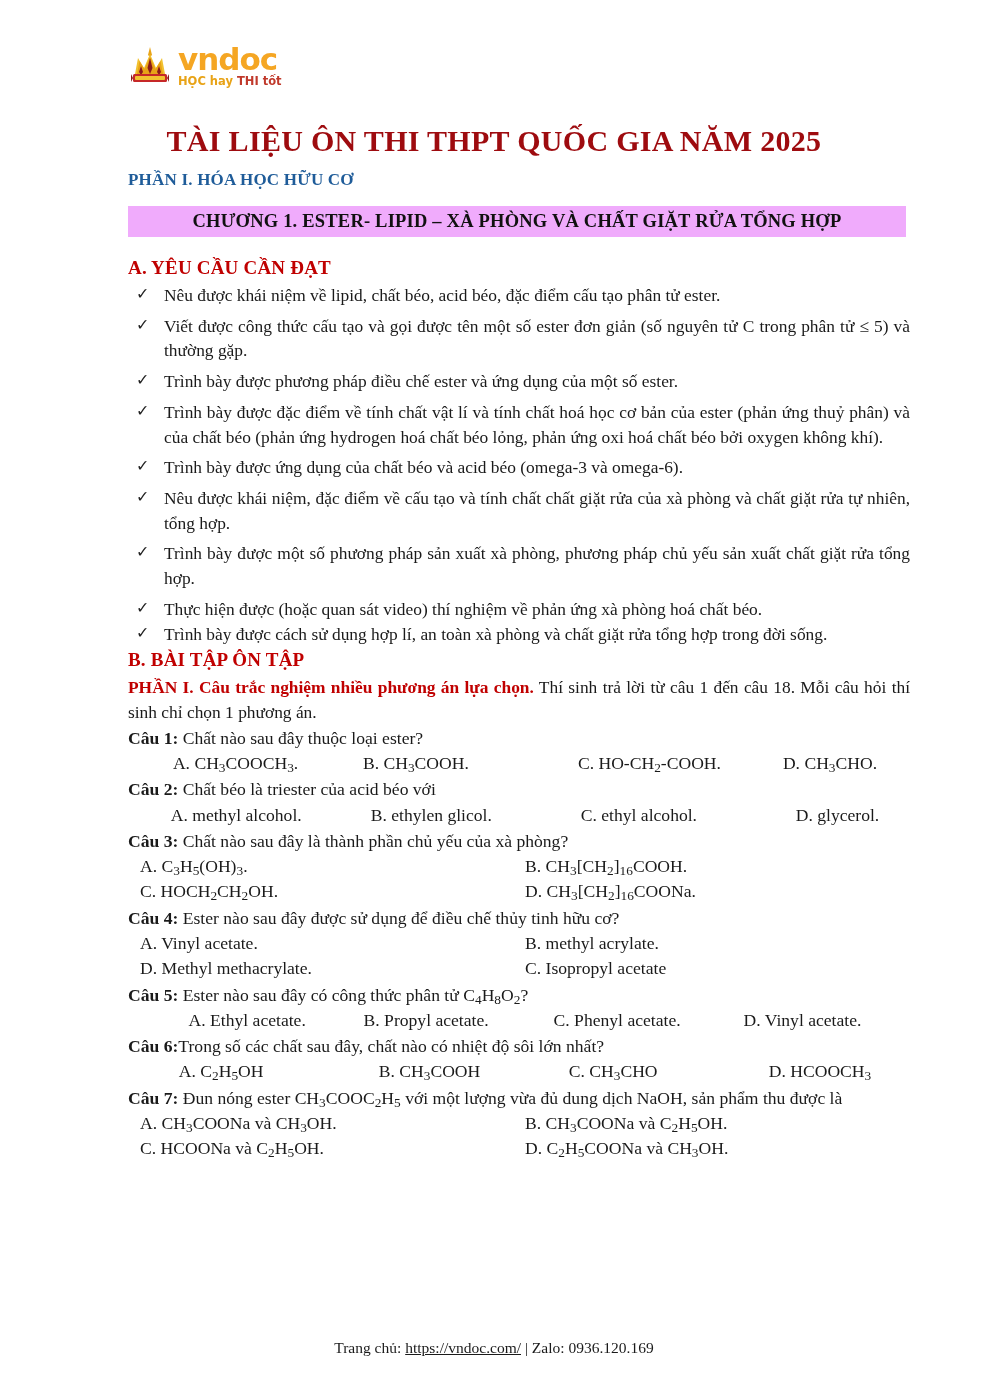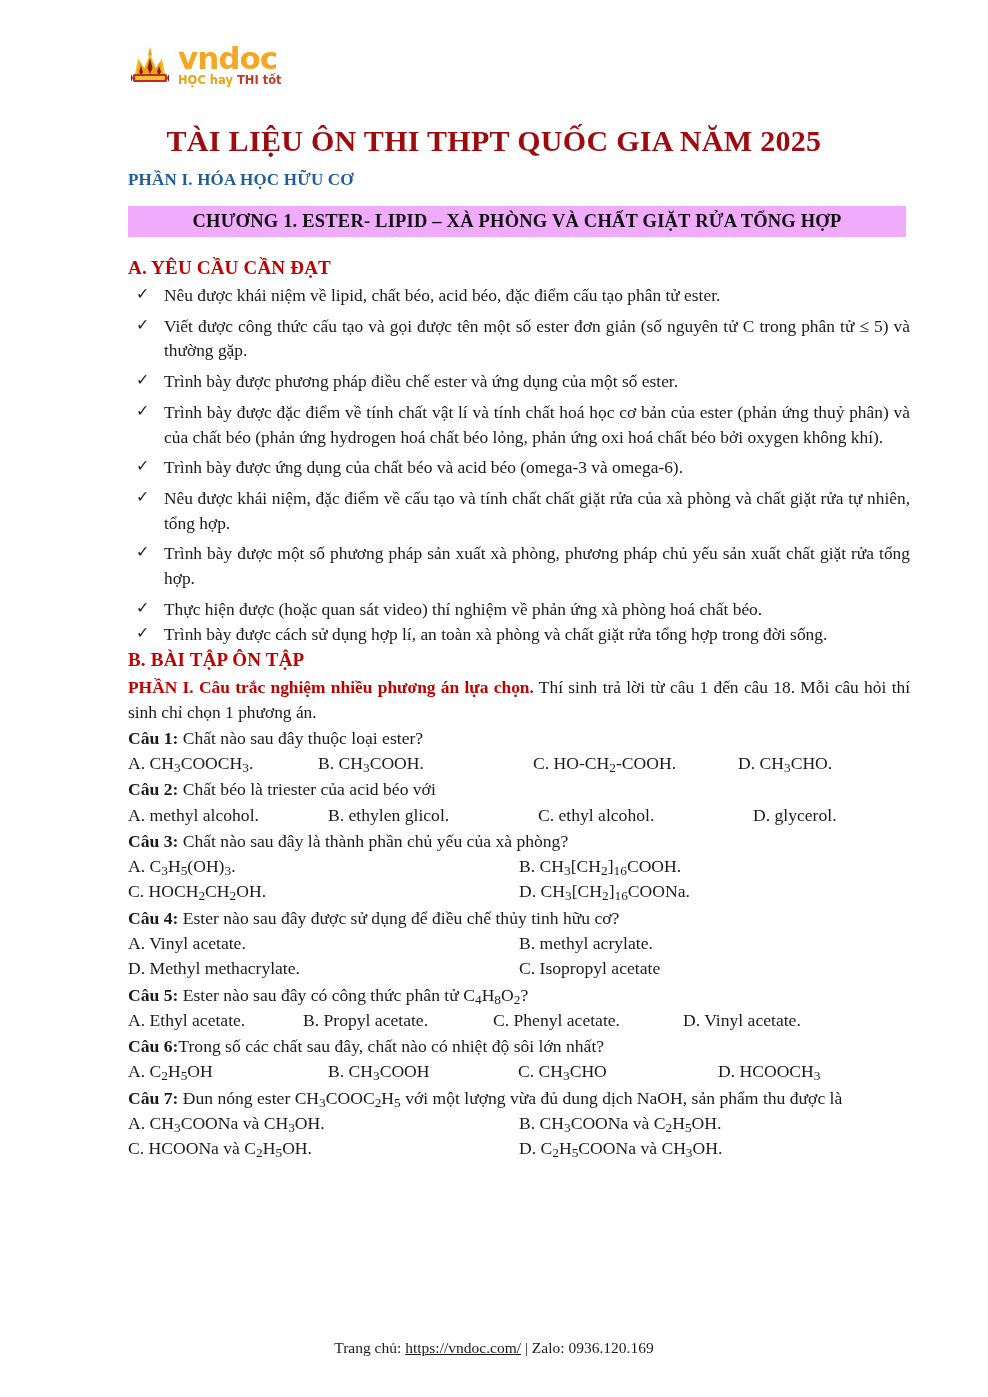--- a/index.html
+++ b/index.html
@@ -22,21 +22,21 @@
     box-sizing: border-box;
     padding: 0 78px 0 128px;
   }
 
   
   .logo-block {
     position: absolute;
     left: 128px;
     top: 44px;
     display: flex;
-    align-items: flex-start;
+    align-items: center;
     gap: 6px;
   }
   .logo-mark {
     width: 44px;
     height: 44px;
     position: relative;
     flex: none;
   }
   .logo-mark svg { display:block; }
   .logo-text-wrap {
@@ -156,22 +156,23 @@
   .q-head {
     font-size: 17.6px;
     line-height: 1.38;
     margin: 2px 0 1px 0;
   }
   .q-label { font-weight: 700; }
 
   .opt-row {
     font-size: 17.6px;
     line-height: 1.38;
-    margin: 0 0 1px 0;
+    margin: 0 0 1px 12px;
     display: flex;
+    justify-content: center;
   }
   .opt-row.inline-4 > span { display: inline-block; }
   .opt-row.two-col > span { width: 50%; }
 
   .o1 { width: 200px; }
   .o2 { width: 210px; }
   .o3 { width: 215px; }
   .o4 { width: auto; }
 
   .q5row .o1 { width: 175px; }

